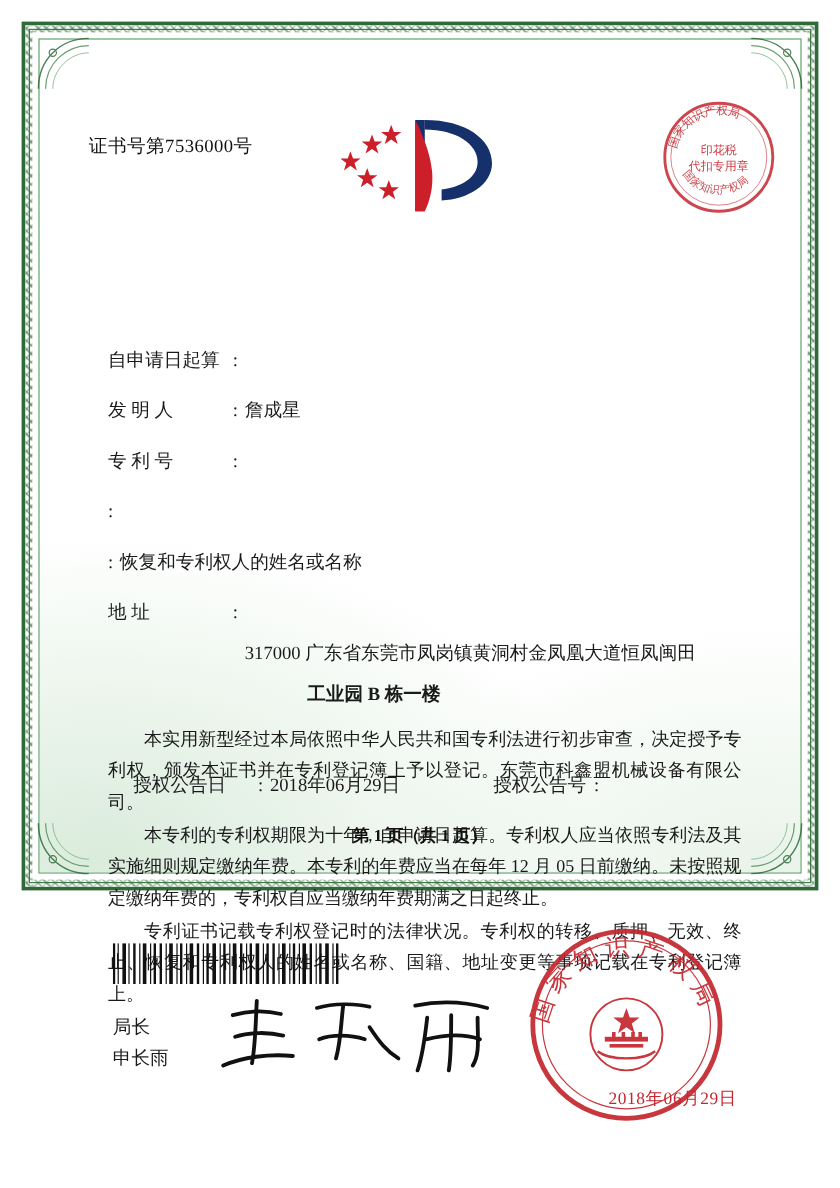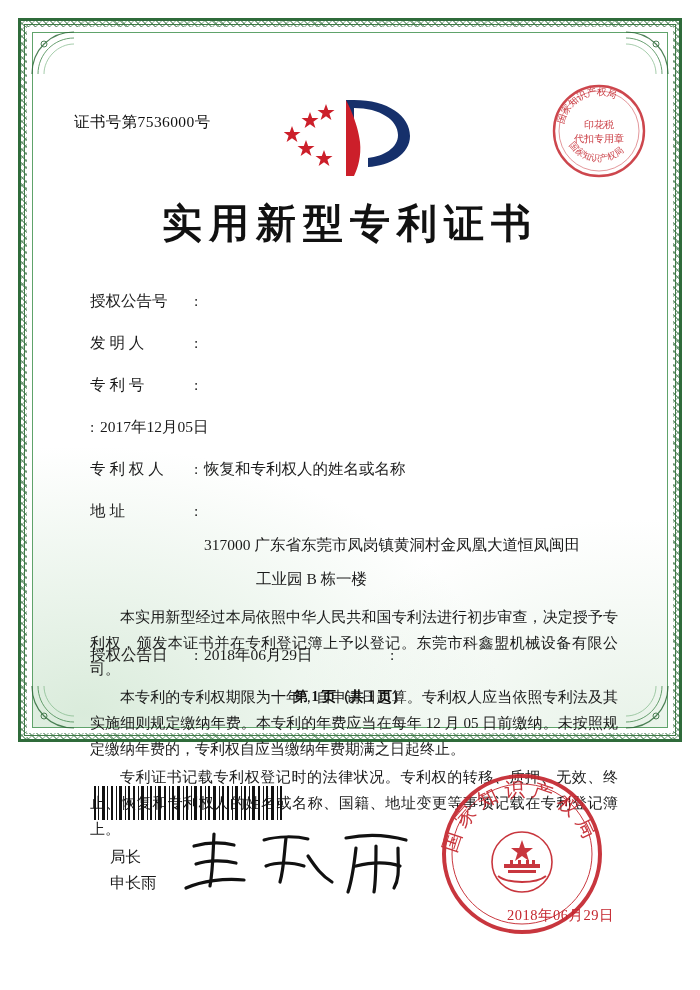--- a/index.html
+++ b/index.html
@@ -166,26 +166,28 @@
     width: 10px;
     text-align: left;
   }
   .field-value {
     flex: 1 1 auto;
     white-space: pre-line;
   }
   .addr-line2 {
     display: block;
     margin-left: 52px;
+    font-weight: bold;
   }
 
   .dual-row {
     display: flex;
     align-items: flex-end;
     margin-top: 2px;
+    margin-left: 21px;
   }
   .dual-left { width: 300px; flex: 0 0 300px; display: flex; }
   .dual-right { flex: 1 1 auto; display: flex; }
 
   .paras {
     position: absolute;
     left: 48px;
     right: 40px;
     top: 560px;
     font-size: 15px;
@@ -201,21 +203,21 @@
   .barcode {
     position: absolute;
     left: 52px;
     top: 742px;
     width: 190px;
     height: 34px;
   }
 
   .signature-block {
     position: absolute;
-    left: 68px;
+    left: 52px;
     top: 800px;
     font-size: 15.5px;
     line-height: 26px;
   }
 
   .handwriting {
     position: absolute;
     left: 138px;
     top: 782px;
     width: 240px;
@@ -326,66 +328,65 @@
         </text>
         <text x="49" y="46" text-anchor="middle" font-family="DejaVu Serif, serif" font-size="10" fill="#c4262e" opacity="0.9">印花税</text>
         <text x="49" y="60" text-anchor="middle" font-family="DejaVu Serif, serif" font-size="10" fill="#c4262e" opacity="0.9">代扣专用章</text>
         <path id="arcBot" d="M 15 55 A 36 36 0 0 0 83 55" fill="none"></path>
         <text font-family="DejaVu Serif, serif" font-size="9" fill="#c4262e" opacity="0.85">
           <textPath href="#arcBot" startOffset="10%">国家知识产权局</textPath>
         </text>
       </svg>
     </div>
 
-    <div class="title">实用新型专利证书</div>
 
     <div class="fields">
 
       <div class="field-row">
-        <div class="field-label">授权公告号</div>
+        <div class="field-label">自申请日起算</div>
         <div class="field-colon">:</div>
       </div>
 
       <div class="field-row">
         <div class="field-label">发 明 人</div>
         <div class="field-colon">:</div>
+        <div class="field-value">詹成星</div>
       </div>
 
       <div class="field-row">
         <div class="field-label">专 利 号</div>
         <div class="field-colon">:</div>
       </div>
 
       <div class="field-row">
         <div class="field-colon">:</div>
-        <div class="field-value">2017年12月05日</div>
       </div>
 
       <div class="field-row">
-        <div class="field-label">专 利 权 人</div>
         <div class="field-colon">:</div>
         <div class="field-value">恢复和专利权人的姓名或名称</div>
       </div>
 
       <div class="field-row">
         <div class="field-label">地          址</div>
         <div class="field-colon">:</div>
         <div class="field-value">
           <span>317000 广东省东莞市凤岗镇黄洞村金凤凰大道恒凤闽田</span>
           <span class="addr-line2">工业园 B 栋一楼</span>
         </div>
       </div>
 
       <div class="dual-row">
         <div class="dual-left">
           <div class="field-label">授权公告日</div>
           <div class="field-colon">:</div>
           <div class="field-value">2018年06月29日</div>
         </div>
         <div class="dual-right">
+          <div class="field-label" style="width:84px;flex:0 0 84px;">授权公告号</div>
           <div class="field-colon">:</div>
         </div>
       </div>
 
     </div>
 
     <div class="paras">
       <p>本实用新型经过本局依照中华人民共和国专利法进行初步审查，决定授予专利权，颁发本证书并在专利登记簿上予以登记。东莞市科鑫盟机械设备有限公司。</p>
       <p>本专利的专利权期限为十年，自申请日起算。专利权人应当依照专利法及其实施细则规定缴纳年费。本专利的年费应当在每年 12 月 05 日前缴纳。未按照规定缴纳年费的，专利权自应当缴纳年费期满之日起终止。</p>
       <p>专利证书记载专利权登记时的法律状况。专利权的转移、质押、无效、终止、恢复和专利权人的姓名或名称、国籍、地址变更等事项记载在专利登记簿上。</p>

